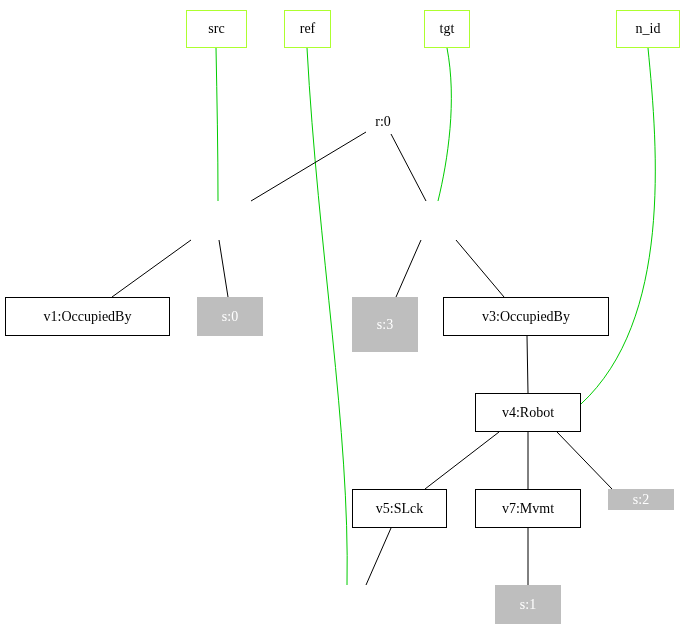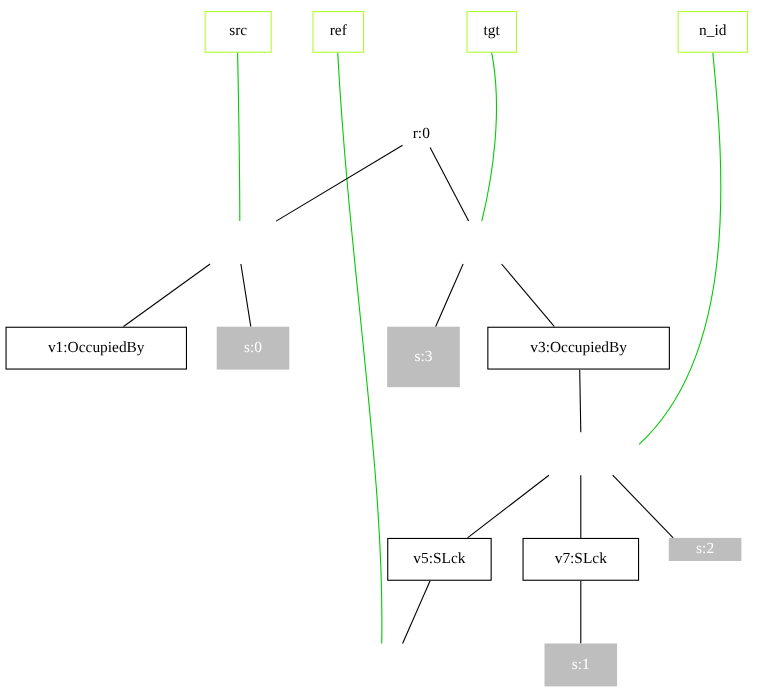--- a/index.html
+++ b/index.html
@@ -81,20 +81,21 @@
   <div class="node node-top" style="left:616px;top:10px;width:64px;height:38px">n_id</div>
 
   <div class="floating-label" style="left:363px;top:111px;width:40px;height:21px">r:0</div>
 
 
   <div class="node" style="left:5px;top:297px;width:165px;height:39px">v1:OccupiedBy</div>
   <div class="node node-gray" style="left:197px;top:297px;width:66px;height:39px">s:0</div>
   <div class="node node-gray" style="left:352px;top:297px;width:66px;height:55px">s:3</div>
   <div class="node" style="left:443px;top:297px;width:166px;height:39px">v3:OccupiedBy</div>
 
+  <div class="node" style="left:475px;top:393px;width:106px;height:39px">v4:Robot</div>
 
   <div class="node" style="left:352px;top:489px;width:95px;height:39px">v5:SLck</div>
-  <div class="node" style="left:475px;top:489px;width:106px;height:39px">v7:SLck</div>
+  <div class="node" style="left:475px;top:489px;width:106px;height:39px">v7:Mvmt</div>
   <div class="node node-gray" style="left:608px;top:489px;width:66px;height:21px">s:2</div>
 
   <div class="node node-gray" style="left:495px;top:585px;width:66px;height:39px">s:1</div>
 
 </div>
 
 </body></html>

